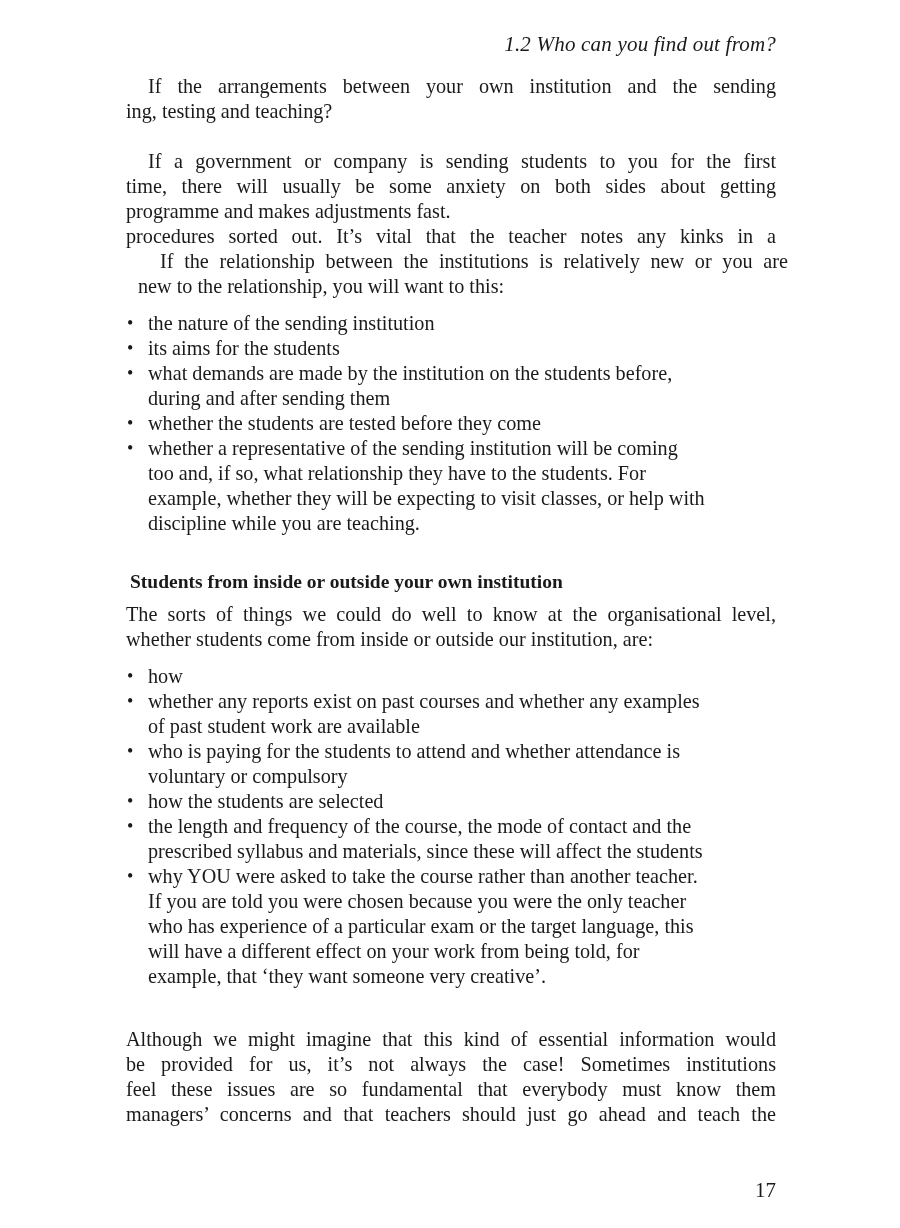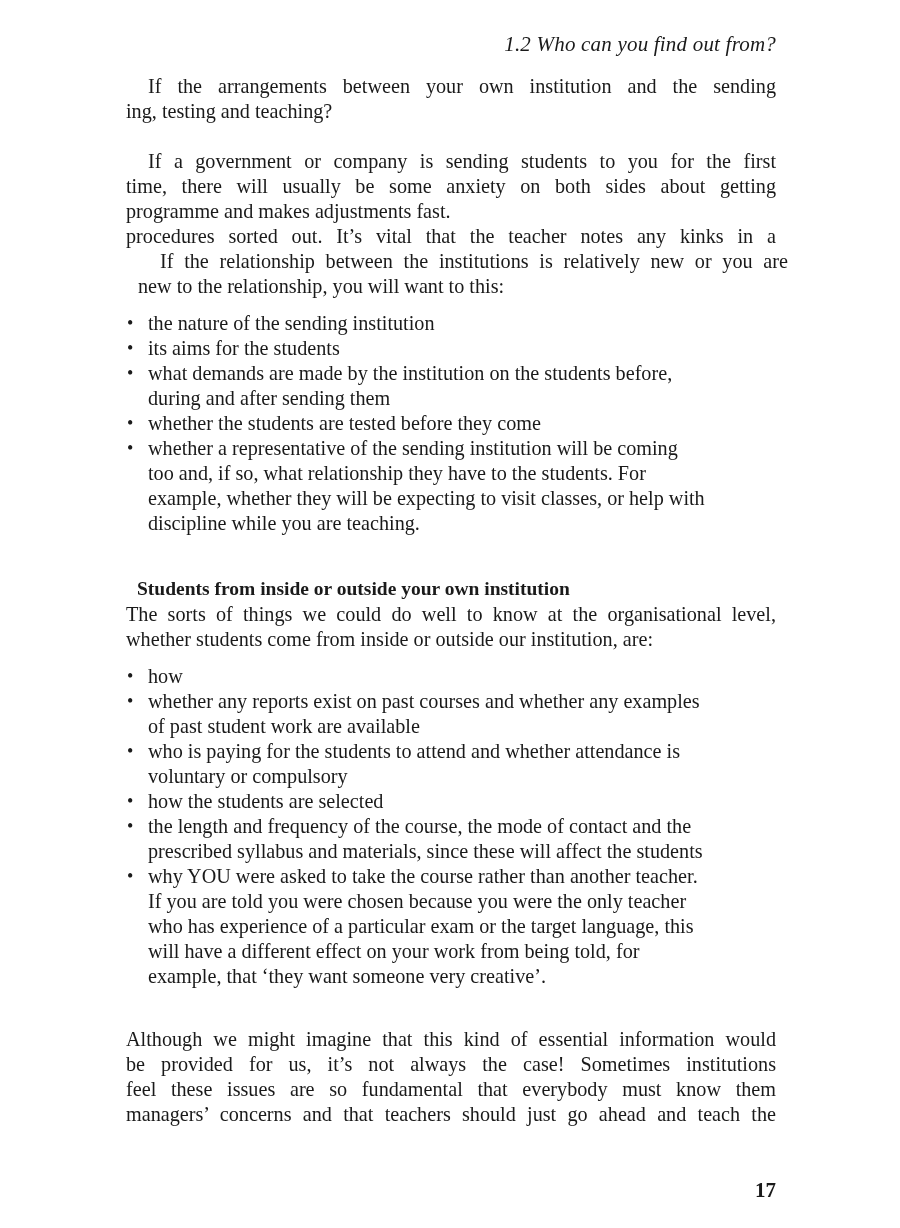--- a/index.html
+++ b/index.html
@@ -61,28 +61,27 @@
     }
     ul.bullets li .bullet {
       position: absolute;
       left: 1px;
       top: 0;
       font-size: 18px;
     }
     .section-heading {
       font-weight: bold;
       font-size: 19.5px;
-      margin: 11px;
+      margin: 4px;
     }
     .page-number {
       position: absolute;
       right: 124px;
       top: 1178px;
       font-size: 21px;
-      font-weight: bold;
     }
   </style>
 </head>
 <body>
 
 <div class="running-head">1.2  Who can you find out from?</div>
 
 <div class="page body-text">
 
   <div style="position:absolute; top:74px; left:0; width:650px;">

